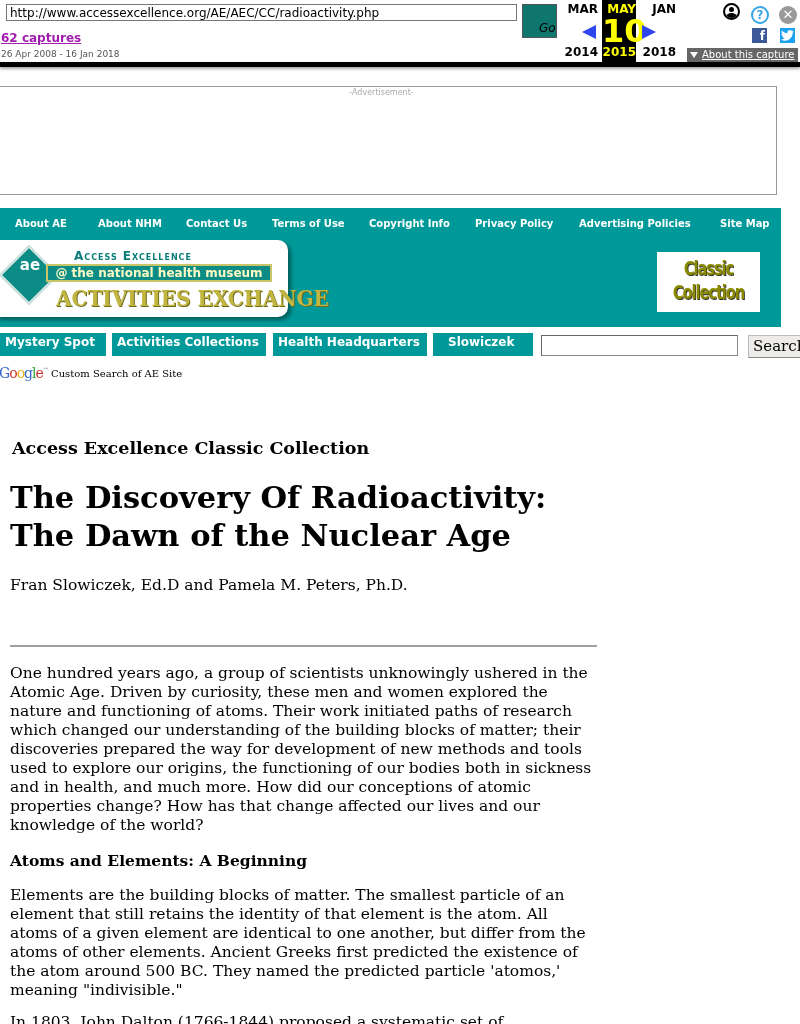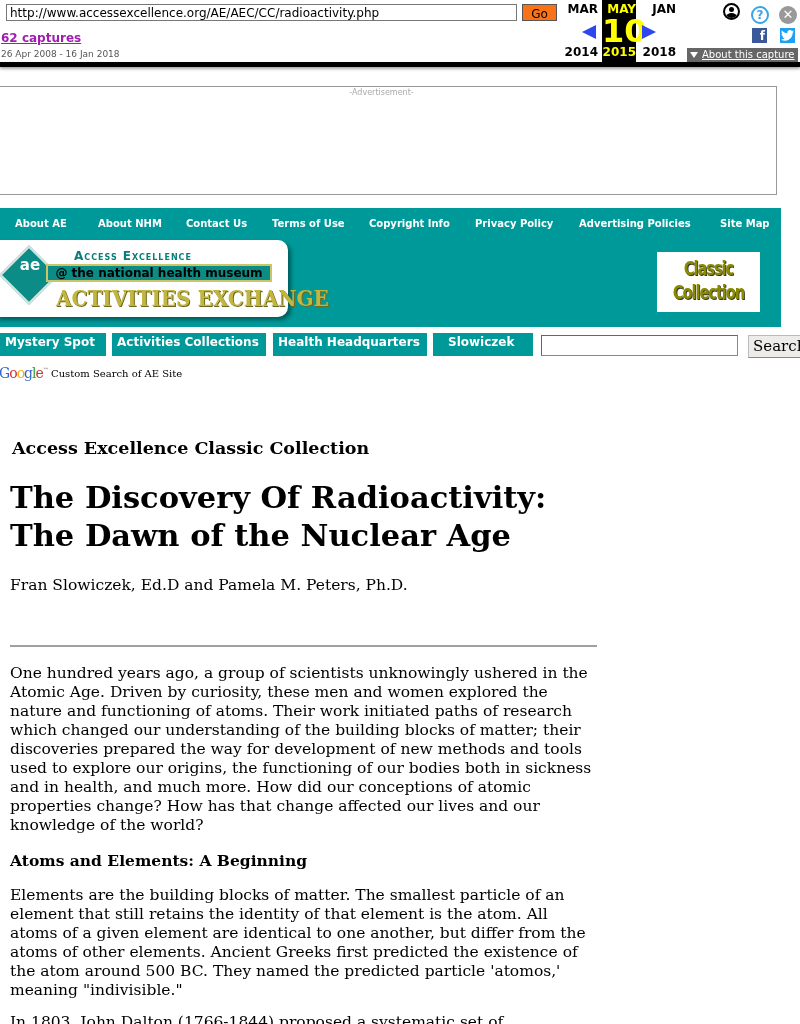--- a/index.html
+++ b/index.html
@@ -3,21 +3,21 @@
 <meta charset="utf-8">
 <style>
   * { box-sizing: border-box; }
   html, body { margin: 0; padding: 0; width: 800px; height: 1024px; overflow: hidden; background: #fff; }
   body { font-family: "DejaVu Serif", serif; color: #000; position: relative; }
 
   
   #wb { position: absolute; left: 0; top: 0; width: 800px; height: 62px; background: #fff; font-family: "DejaVu Sans", sans-serif; }
   #wb-bar { position: absolute; left: 0; top: 62px; width: 800px; height: 5px; background: #000; box-shadow: 0 2px 3px rgba(0,0,0,0.35); }
   #wb-url { position: absolute; left: 6px; top: 4px; width: 511px; height: 17px; border: 1px solid #777; font-family: "DejaVu Sans", sans-serif; font-size: 12px; padding: 0 3px; line-height: 15px; color: #000; background: #fff; }
-  #wb-go { position: absolute; left: 522px; top: 4px; width: 35px; height: 17px; border: 1px solid #555; background: #f97316; font-size: 12px; line-height: 15px; text-align: center; padding: 2px; font-family: "DejaVu Sans", sans-serif; }
+  #wb-go { position: absolute; left: 522px; top: 4px; width: 35px; height: 17px; border: 1px solid #555; background: #0f766e; font-size: 12px; line-height: 15px; text-align: center; padding: 16px; font-family: "DejaVu Sans", sans-serif; font-style: italic; }
   #wb-captures { position: absolute; left: 1px; top: 31px; font-size: 12px; font-weight: bold; color: #a21caf; text-decoration: underline; }
   #wb-range { position: absolute; left: 1px; top: 49px; font-size: 9px; color: #555; }
   .wb-col { position: absolute; top: 0; height: 62px; text-align: right; font-weight: bold; }
   .wb-month { position: absolute; top: 2px; left: 0; right: 0; font-size: 12px; }
   .wb-year { position: absolute; top: 45px; left: 0; right: 0; font-size: 12px; }
   #wb-prev { left: 562px; width: 36px; color: #000; }
   #wb-cur { left: 602px; width: 34px; background: #000; color: #ff0; }
   #wb-next { left: 640px; width: 36px; color: #000; }
   #wb-day { position: absolute; top: 17px; left: 0; right: 0; font-size: 32px; line-height: 28px; color: #ff0; }
   #wb-arrow-l { position: absolute; left: 582px; top: 25px; width: 0; height: 0; border-top: 7px solid transparent; border-bottom: 7px solid transparent; border-right: 14px solid #2f45ee; }
@@ -39,21 +39,21 @@
 
   
   #header { position: absolute; left: 0; top: 208px; width: 781px; height: 119px; background: #009999; }
   #topnav { position: absolute; left: 0; top: 0; width: 781px; height: 32px; }
   .tn { position: absolute; top: 10px; font-family: "DejaVu Sans", sans-serif; font-size: 10px; font-weight: bold; color: #fff; white-space: nowrap; }
   #logo { position: absolute; left: -4px; top: 32px; width: 292px; height: 77px; background: #fff; border-radius: 0 10px 10px 0; box-shadow: 3px 3px 4px rgba(0,0,0,0.4); }
   #logo-diamond { position: absolute; left: 12px; top: 14px; width: 42px; height: 42px; background: #0b8c86; transform: rotate(45deg); border: 2px solid #d7e4e0; }
   #logo-ae { position: absolute; left: 22px; top: 18px; width: 24px; height: 36px; color: #fff; font-family: "DejaVu Sans", sans-serif; font-size: 15px; font-weight: bold; line-height: 15px; text-align: center; }
   #logo-t1 { position: absolute; left: 78px; top: 9px; font-family: "DejaVu Sans", sans-serif; font-size: 12px; font-weight: bold; color: #0a7d7a; letter-spacing: 1px; font-variant: small-caps; }
   #logo-band { position: absolute; left: 50px; top: 24px; width: 226px; height: 18px; background: #0b8c86; border: 2px solid #c9c66a; }
-  #logo-t2 { position: absolute; left: 0; right: 0; top: 0; text-align: center; color: #000000; font-family: "DejaVu Sans", sans-serif; font-size: 12px; font-weight: bold; line-height: 15px; }
+  #logo-t2 { position: absolute; left: 0; right: 0; top: 0; text-align: center; color: #fef9c3; font-family: "DejaVu Sans", sans-serif; font-size: 12px; font-weight: bold; line-height: 15px; }
   #logo-t3 { position: absolute; left: 60px; top: 46px; font-family: "DejaVu Serif", serif; font-size: 20px; font-weight: bold; color: #c2b640; letter-spacing: 0; text-shadow: 1px 1px 0 #6e6a1c; transform: scaleY(1.1); white-space: nowrap; }
   #classic { position: absolute; left: 657px; top: 44px; width: 103px; height: 60px; background: #fff; text-align: center; font-family: "DejaVu Sans", sans-serif; font-weight: bold; font-size: 19px; line-height: 24px; color: #8a8a00; letter-spacing: -1.5px; padding-top: 4px; text-shadow: 1px 1px 0 #333; transform-origin: center; }
   #classic span { display: block; transform: scaleX(0.78); }
 
   
   .sn { position: absolute; top: 333px; height: 23px; background: #009999; color: #fff; font-family: "DejaVu Sans", sans-serif; font-size: 12px; font-weight: bold; line-height: 19px; white-space: nowrap; padding: 0 5px; }
   #search-input { position: absolute; left: 541px; top: 335px; width: 197px; height: 21px; border: 1px solid #888; border-top-color: #666; border-left-color: #666; background: #fff; }
   #search-btn { position: absolute; left: 748px; top: 335px; width: 60px; height: 23px; background: #eeece8; border: 1px solid #bbb; border-bottom-color: #888; font-family: "DejaVu Serif", serif; font-size: 15px; line-height: 21px; padding: 0 0 0 4px; text-align: left; overflow: hidden; white-space: nowrap; }
   #google { position: absolute; left: -1px; top: 365px; font-family: "DejaVu Serif", serif; font-size: 14px; letter-spacing: -1px; }
   #google .g1 { color: #3366cc; } #google .g2 { color: #cc3333; } #google .g3 { color: #eeb211; } #google .g4 { color: #3366cc; } #google .g5 { color: #33a33a; } #google .g6 { color: #cc3333; }

